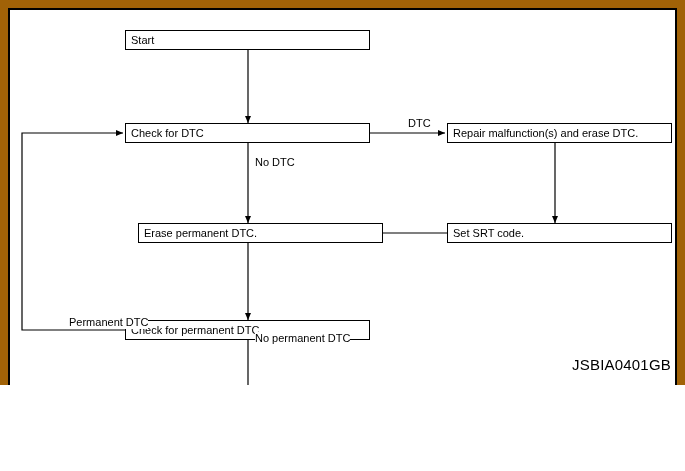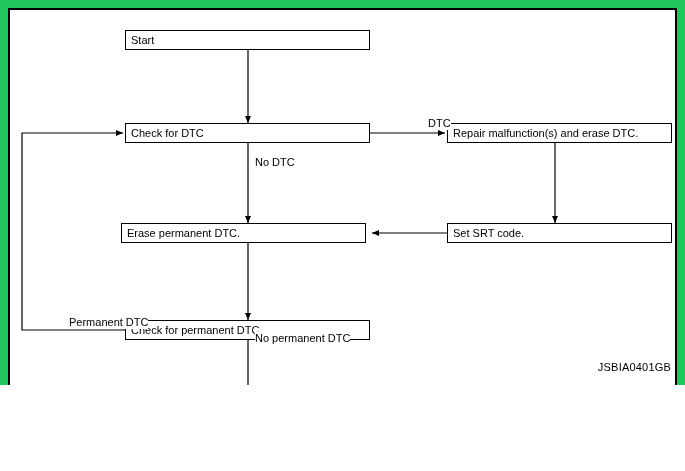--- a/index.html
+++ b/index.html
@@ -7,21 +7,21 @@
     padding: 0;
     background: #ffffff;
   }
   body {
     font-family: "Liberation Sans", sans-serif;
   }
   #figure-root {
     position: relative;
     width: 685px;
     height: 385px;
-    background: #22c55e;
+    background: #a16207;
     overflow: hidden;
   }
   
   #figure-frame {
     position: absolute;
     left: 8px;
     top: 8px;
     width: 669px;
     height: 455px;
     border: 2px solid #000000;
@@ -58,21 +58,21 @@
     color: #000000;
     white-space: nowrap;
     background: #ffffff;
     line-height: 13px;
   }
   
   #figure-code {
     position: absolute;
     right: 14px;
     bottom: 12px;
-    font-size: 11px;
+    font-size: 15px;
     letter-spacing: 0.2px;
     color: #000000;
     white-space: nowrap;
     margin-top: 16px;
   }
 </style>
 </head>
 <body>
 
 <div id="figure-root">
@@ -102,29 +102,29 @@
 
     <polyline points="125,330 22,330 22,133 123,133" fill="none" stroke="#000000" stroke-width="1.2" marker-end="url(#arrow)"></polyline>
   </svg>
 
   <div class="node" style="left:125px; top:30px; width:245px;">Start</div>
 
   <div class="node" style="left:447px; top:123px; width:225px;">Repair malfunction(s) and erase DTC.</div>
 
   <div class="node" style="left:125px; top:123px; width:245px;">Check for DTC</div>
 
-  <div class="node" style="left:121px; top:223px; width:245px;">Erase permanent DTC.</div>
+  <div class="node" style="left:138px; top:223px; width:245px;">Erase permanent DTC.</div>
 
   <div class="node" style="left:125px; top:320px; width:245px;">Check for permanent DTC</div>
 
   <div class="node" style="left:447px; top:223px; width:225px;">Set SRT code.</div>
 
   <div class="node" style="left:125px; top:418px; width:245px;">End</div>
 
-  <div class="edge-label" style="left:394px; top:117px;padding-left:34px;">DTC</div>
+  <div class="edge-label" style="left:374px; top:117px;padding-left:34px;">DTC</div>
 
   <div class="edge-label" style="left:255px; top:156px;">No DTC</div>
 
   <div class="edge-label" style="left:41px; top:316px;padding-left:28px;">Permanent DTC</div>
 
   <div class="edge-label" style="left:255px; top:332px;">No permanent DTC</div>
 
   <div id="figure-code">JSBIA0401GB</div>
 
 </div>

